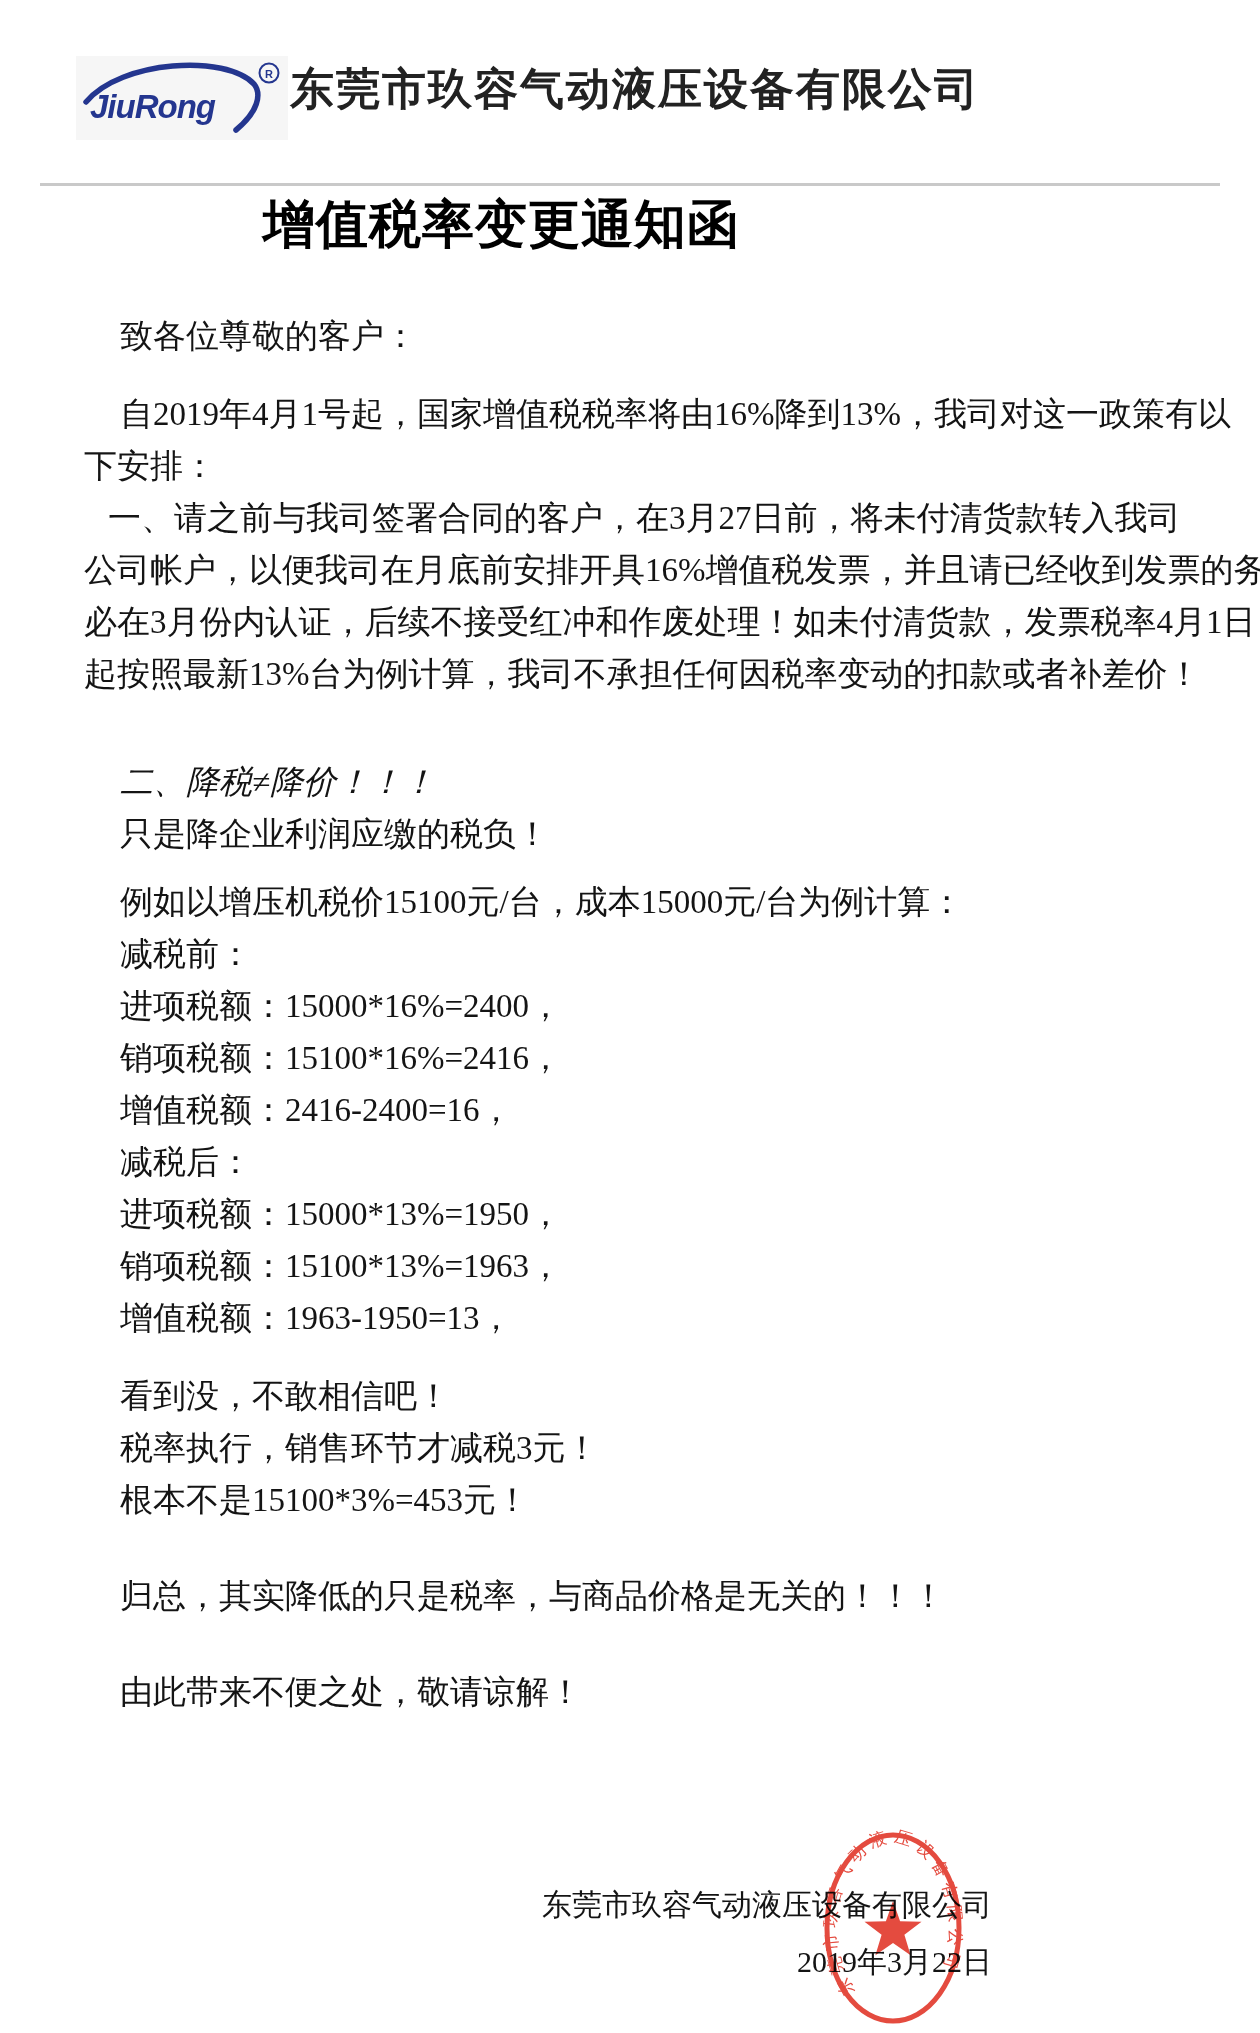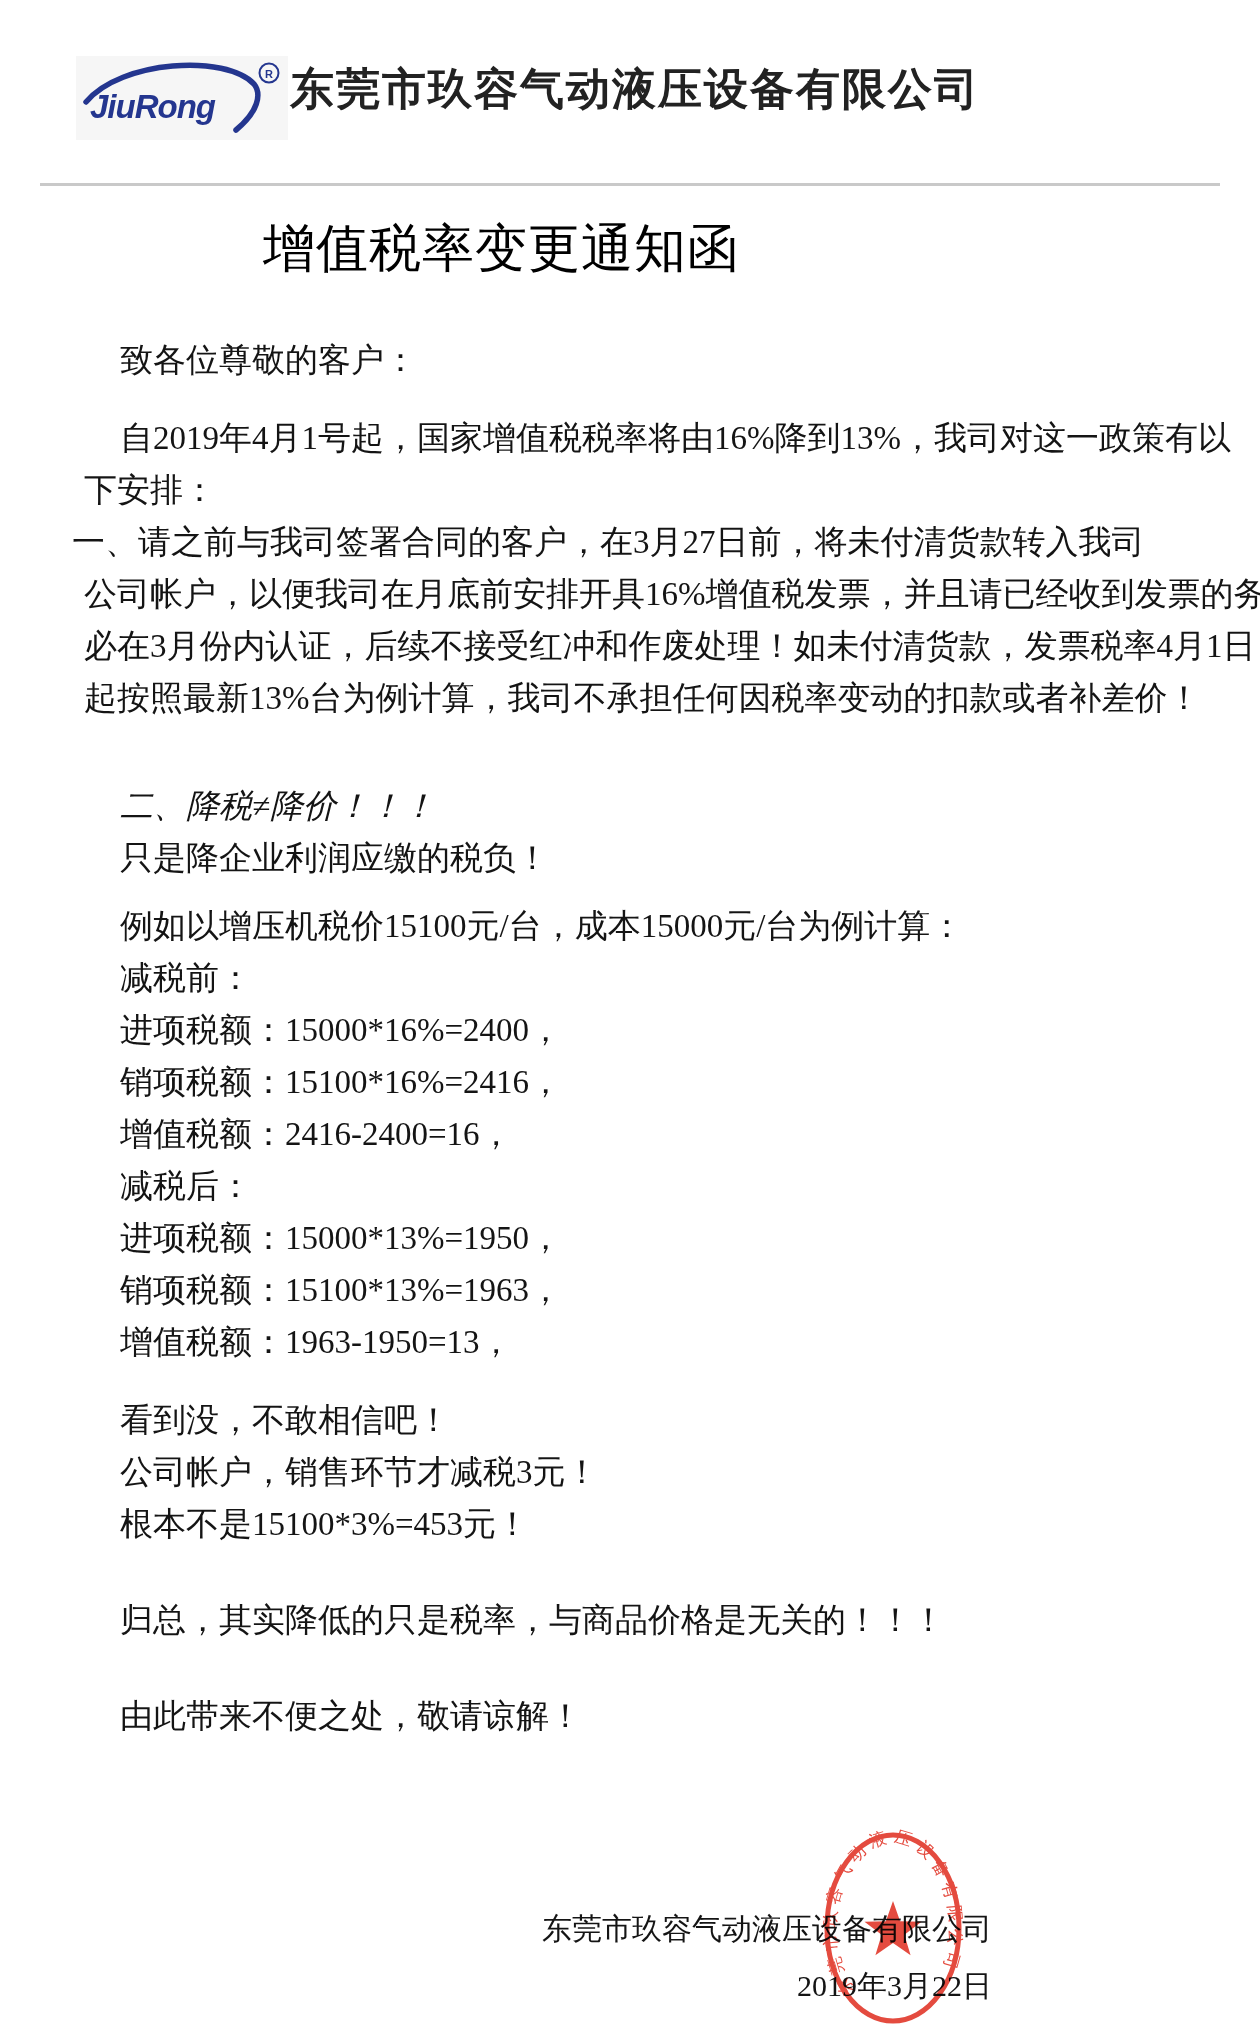--- a/index.html
+++ b/index.html
@@ -19,29 +19,29 @@
   .logo-svg { position: absolute; left: 76px; top: 56px; }
   .company-hdr {
     position: absolute; left: 290px; top: 60px;
     font-family: "Liberation Sans", "DejaVu Sans", sans-serif;
     font-size: 44px; font-weight: bold; letter-spacing: 2px;
     color: #222222; white-space: nowrap;
   }
   .divider { height: 3px; background: #c9c9c9; margin: 0 40px; }
   
   .doc-title {
-    margin: 28px 0 0 263px;
-    font-size: 52px; font-weight: normal; letter-spacing: 1px;
+    margin: 4px 0 0 263px;
+    font-size: 52px; font-weight: bold; letter-spacing: 1px;
     color: #000000; white-space: nowrap;
   }
   
   .body-text { margin-top: 50px; font-size: 33px; line-height: 52px; }
   .line { white-space: nowrap; padding-left: 84px; }
   .ind1 { padding-left: 120px; }
-  .ind2 { padding-left: 72px; }
+  .ind2 { padding-left: 108px; }
   .gap-xs { margin-top: 16px; }
   .gap-sm { margin-top: 26px; }
   .gap-md { margin-top: 44px; }
   .gap-lg { margin-top: 56px; font-style: italic; }
   
   .signature {
     margin-top: 158px; padding-right: 268px;
     text-align: right; font-size: 30px; line-height: 57px;
   }
   .signature .sig-line { white-space: nowrap; }
@@ -84,21 +84,21 @@
     <div class="line ind1 gap-xs">例如以增压机税价15100元/台，成本15000元/台为例计算：</div>
     <div class="line ind1">减税前：</div>
     <div class="line ind1">进项税额：15000*16%=2400，</div>
     <div class="line ind1">销项税额：15100*16%=2416，</div>
     <div class="line ind1">增值税额：2416-2400=16，</div>
     <div class="line ind1">减税后：</div>
     <div class="line ind1">进项税额：15000*13%=1950，</div>
     <div class="line ind1">销项税额：15100*13%=1963，</div>
     <div class="line ind1">增值税额：1963-1950=13，</div>
     <div class="line ind1 gap-sm">看到没，不敢相信吧！</div>
-    <div class="line ind1">公司帐户，销售环节才减税3元！</div>
+    <div class="line ind1">税率执行，销售环节才减税3元！</div>
     <div class="line ind1">根本不是15100*3%=453元！</div>
     <div class="line ind1 gap-md">归总，其实降低的只是税率，与商品价格是无关的！！！</div>
     <div class="line ind1 gap-md">由此带来不便之处，敬请谅解！</div>
   </div>
 
   <div class="signature">
     <div class="sig-line">东莞市玖容气动液压设备有限公司</div>
     <div class="sig-line">2019年3月22日</div>
   </div>
 

